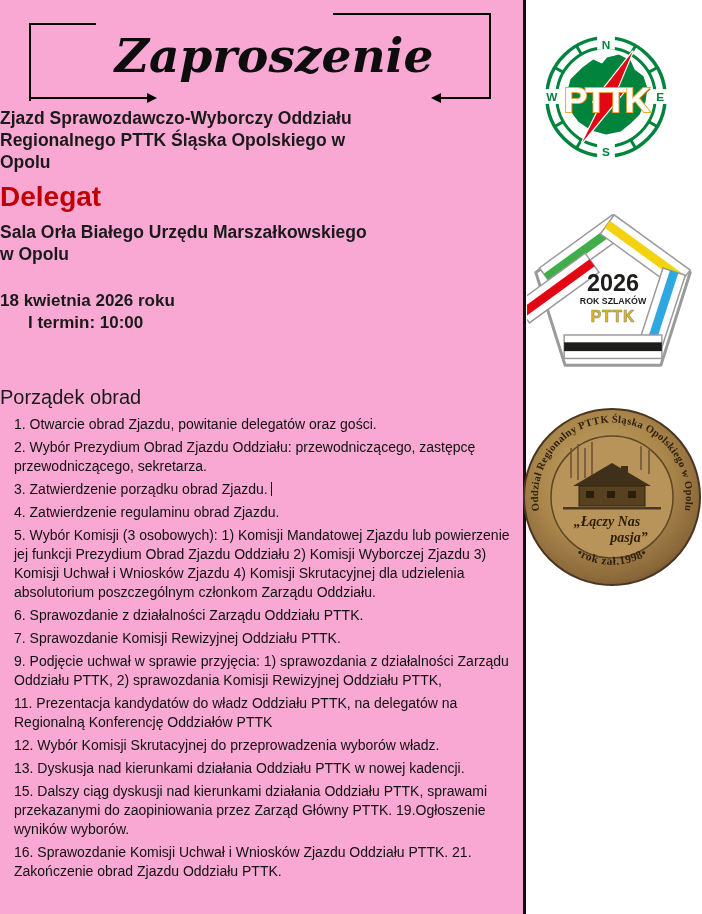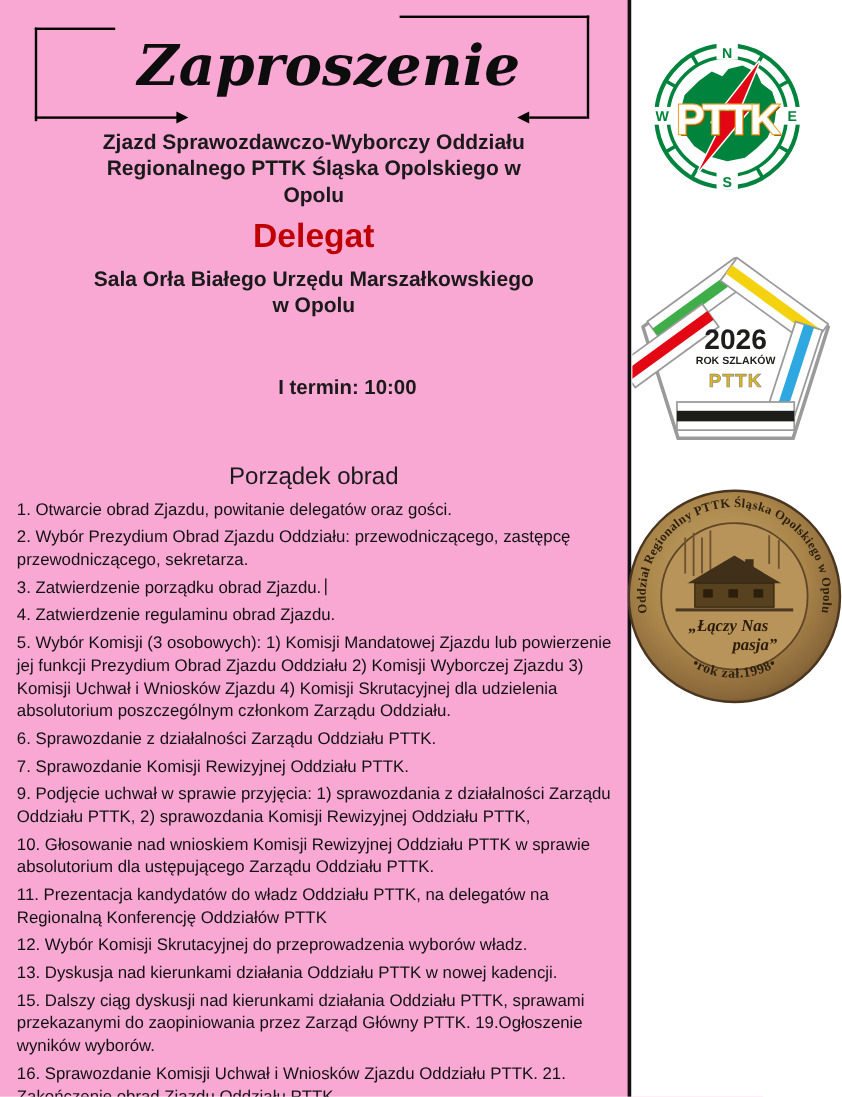--- a/index.html
+++ b/index.html
@@ -23,21 +23,21 @@
     border-right:2px solid #000;border-top:2px solid #000;}
   .bracket-right-line{position:absolute;left:441px;top:97px;width:48px;height:2px;background:#000;}
   .arrowhead-left{position:absolute;left:431px;top:93px;width:0;height:0;
     border-right:10px solid #000;border-top:5px solid transparent;border-bottom:5px solid transparent;}
 
   .script-title{
     position:absolute;left:0;top:28px;width:548px;text-align:center;
     font-family:"DejaVu Serif", serif;font-style:italic;font-weight:600;
     font-size:47px;color:#0d0d0d;letter-spacing:0px;
   }
-  .center-block{position:absolute;left:0;width:523px;text-align:center;white-space:pre-line;}
+  .center-block{position:absolute;left:0;width:523px;white-space:pre-line;}
   .main-title{top:107px;font-weight:bold;font-size:17.5px;line-height:22px;}
   .delegat{top:181px;font-weight:bold;font-size:28px;color:#c00000;}
   .venue{top:221px;font-weight:bold;font-size:17.5px;line-height:22px;}
   .date-line{top:290px;font-weight:bold;font-size:17px;line-height:21px;}
   .term-line{top:312px;font-weight:bold;font-size:17px;line-height:21px;padding-left:28px;}
   .agenda-heading{top:386px;font-size:20px;font-weight:normal;}
   .agenda{
     position:absolute;left:10px;top:411px;width:506px;
     font-size:14px;line-height:19px;color:#111;
   }
@@ -63,34 +63,34 @@
   <div class="arrowhead-left"></div>
 
   <div class="script-title">Zaproszenie</div>
 
   <div class="center-block main-title">Zjazd Sprawozdawczo-Wyborczy Oddziału
 Regionalnego PTTK Śląska Opolskiego w
 Opolu</div>
   <div class="center-block venue">Sala Orła Białego Urzędu Marszałkowskiego
 w Opolu</div>
   <div class="center-block delegat">Delegat</div>
+  <div class="center-block date-line">18 kwietnia 2026 roku</div>
   <div class="center-block term-line">I termin: 10:00</div>
 
   <div class="center-block agenda-heading">Porządek obrad</div>
 
   <div class="agenda">
     <p>1. Otwarcie obrad Zjazdu, powitanie delegatów oraz gości.</p>
     <p>2. Wybór Prezydium Obrad Zjazdu Oddziału: przewodniczącego, zastępcę przewodniczącego, sekretarza.</p>
     <p><span>3. Zatwierdzenie porządku obrad Zjazdu.</span><span class="caret"></span></p>
     <p>4. Zatwierdzenie regulaminu obrad Zjazdu.</p>
     <p>5. Wybór Komisji (3 osobowych): 1) Komisji Mandatowej Zjazdu lub powierzenie jej funkcji Prezydium Obrad Zjazdu Oddziału 2) Komisji Wyborczej Zjazdu 3) Komisji Uchwał i Wniosków Zjazdu 4) Komisji Skrutacyjnej dla udzielenia absolutorium poszczególnym członkom Zarządu Oddziału.</p>
     <p>6. Sprawozdanie z działalności Zarządu Oddziału PTTK.</p>
     <p>7. Sprawozdanie Komisji Rewizyjnej Oddziału PTTK.</p>
     <p>9. Podjęcie uchwał w sprawie przyjęcia: 1) sprawozdania z działalności Zarządu Oddziału PTTK, 2) sprawozdania Komisji Rewizyjnej Oddziału PTTK,</p>
-    <p>10. Głosowanie nad wnioskiem Komisji Rewizyjnej Oddziału PTTK w sprawie absolutorium dla ustępującego Zarządu Oddziału PTTK.</p>
     <p>11. Prezentacja kandydatów do władz Oddziału PTTK, na delegatów na Regionalną Konferencję Oddziałów PTTK</p>
     <p>12. Wybór Komisji Skrutacyjnej do przeprowadzenia wyborów władz.</p>
     <p>13. Dyskusja nad kierunkami działania Oddziału PTTK w nowej kadencji.</p>
     <p>15. Dalszy ciąg dyskusji nad kierunkami działania Oddziału PTTK, sprawami przekazanymi do zaopiniowania przez Zarząd Główny PTTK. 19.Ogłoszenie wyników wyborów.</p>
     <p>16. Sprawozdanie Komisji Uchwał i Wniosków Zjazdu Oddziału PTTK. 21. Zakończenie obrad Zjazdu Oddziału PTTK.</p>
   </div>
 </div>
 
 <svg class="logo logo-compass" viewBox="0 0 140 148">
   <circle cx="70" cy="74" r="60" fill="none" stroke="#00843d" stroke-width="3.5"></circle>

